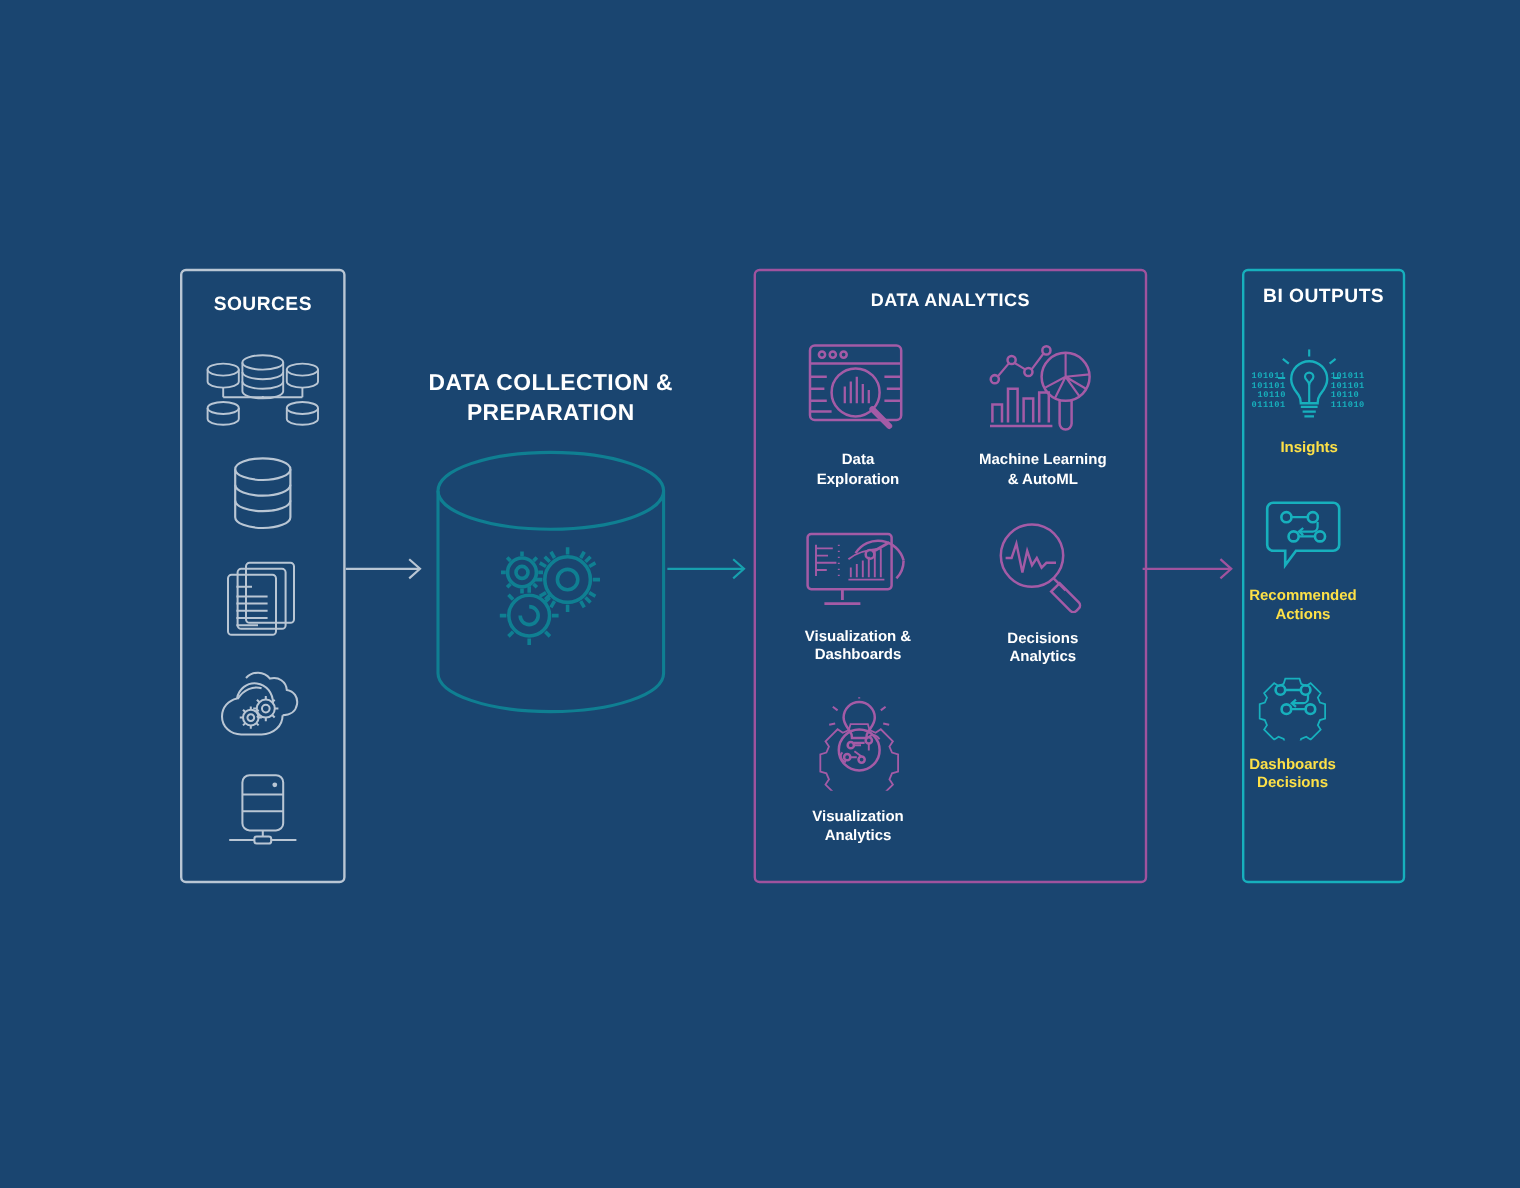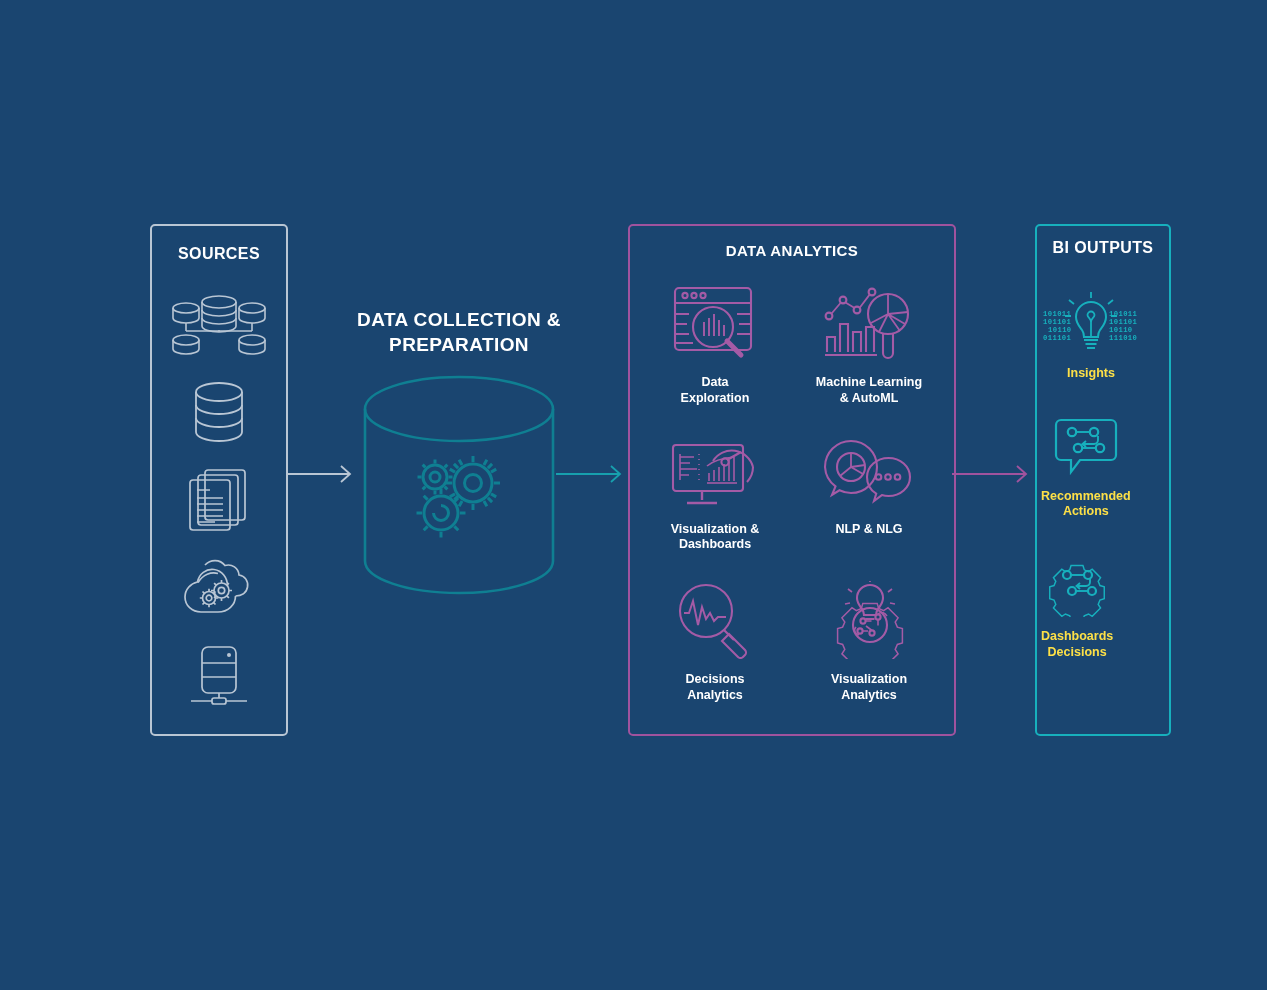--- a/index.html
+++ b/index.html
@@ -329,40 +329,20 @@
             <circle cx="56" cy="29" r="3.6"></circle>
             <path d="M58 27l14-8" stroke-width="2.4"></path>
           </svg>
         </span>
         <div class="cap">
           <div>Visualization &amp;</div>
           <div>Dashboards</div>
         </div>
       </div>
 
-      <div class="cell">
-        <span>
-          <svg width="92" height="76" viewBox="0 0 92 76" fill="none" stroke="#a45ba6" stroke-width="2.1">
-            <path d="M51 34c0 14.4-11.6 26-26 26-4.1 0-8-1-11.5-2.7L6 62l3.5-8.6A25.9 25.9 0 0 1 -1 34C-1 19.6 10.6 8 25 8s26 11.6 26 26z" transform="translate(3,0)"></path>
-
-            <circle cx="28" cy="34" r="14"></circle>
-            <path d="M28 20v14l12 7" stroke-width="1.8"></path>
-            <path d="M28 34l14-2M28 34l-11 9" stroke-width="1.8"></path>
-
-            <path d="M50 44c0-10.5 9.6-19 21.5-19S93 33.5 93 44c0 10.5-9.6 19-21.5 19-2.3 0-4.6-.3-6.7-.9L57 68l2.2-7.3C53.6 57.3 50 51 50 44z" transform="translate(-6,0)"></path>
-            <circle cx="55.5" cy="44" r="2.8"></circle>
-            <circle cx="65" cy="44" r="2.8"></circle>
-            <circle cx="74.5" cy="44" r="2.8"></circle>
-          </svg>
-        </span>
-        <div class="cap">
-          <div>NLP &amp; NLG</div>
-          <div></div>
-        </div>
-      </div>
 
       <div class="cell">
         <span>
           <svg width="82" height="78" viewBox="0 0 82 78" fill="none" stroke="#a45ba6" stroke-width="2.1">
             <circle cx="32" cy="30" r="26"></circle>
             <path d="M10 32h5l4-12 5 24 4-18 4 12 4-6 4 8 4-4h8" stroke-width="2"></path>
             <path d="M50 49l10 10" stroke-width="2.2"></path>
             <path d="M55 53l16 16a3.6 3.6 0 0 1 0 5l-2 2a3.6 3.6 0 0 1-5 0L48 60z"></path>
           </svg>
         </span>

